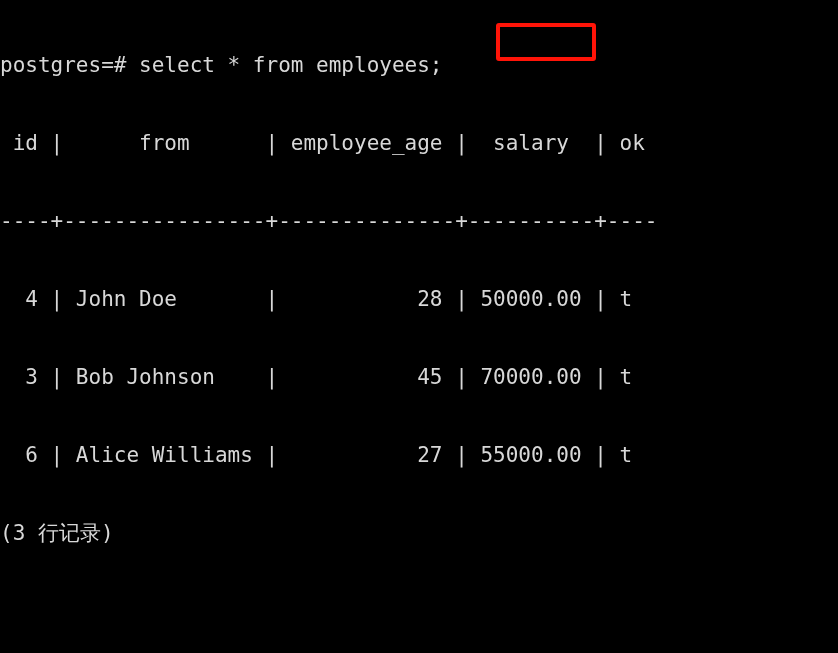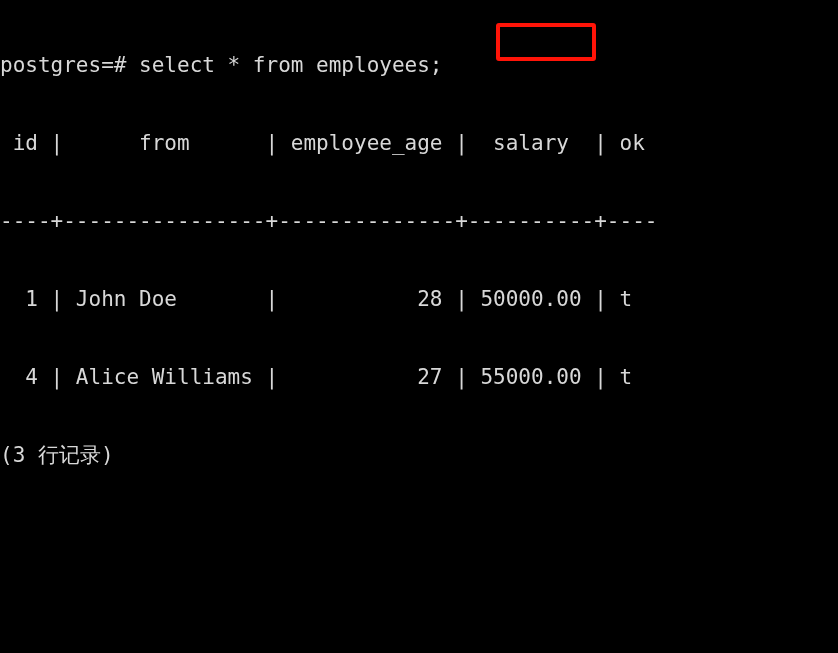--- a/index.html
+++ b/index.html
@@ -55,22 +55,23 @@
 </style>
 </head>
 <body>
 
 <div id="terminal" style="background: rgb(0, 0, 0);">
 
   <div id="screen" style="color: rgb(216, 216, 216); line-height: 26px;">
     <span class="line">postgres=# select * from employees;</span>
     <span class="line"> id |      from      | employee_age |  salary  | ok</span>
     <span class="line">----+----------------+--------------+----------+----</span>
-    <span class="line">  1 | John Doe       |           28 | 50000.00 | t</span>
-    <span class="line">  4 | Alice Williams |           27 | 55000.00 | t</span>
+    <span class="line">  4 | John Doe       |           28 | 50000.00 | t</span>
+    <span class="line">  3 | Bob Johnson    |           45 | 70000.00 | t</span>
+    <span class="line">  6 | Alice Williams |           27 | 55000.00 | t</span>
     <span class="line">(3 行记录)</span>
     
     
     
     
     
     
     
     
     

